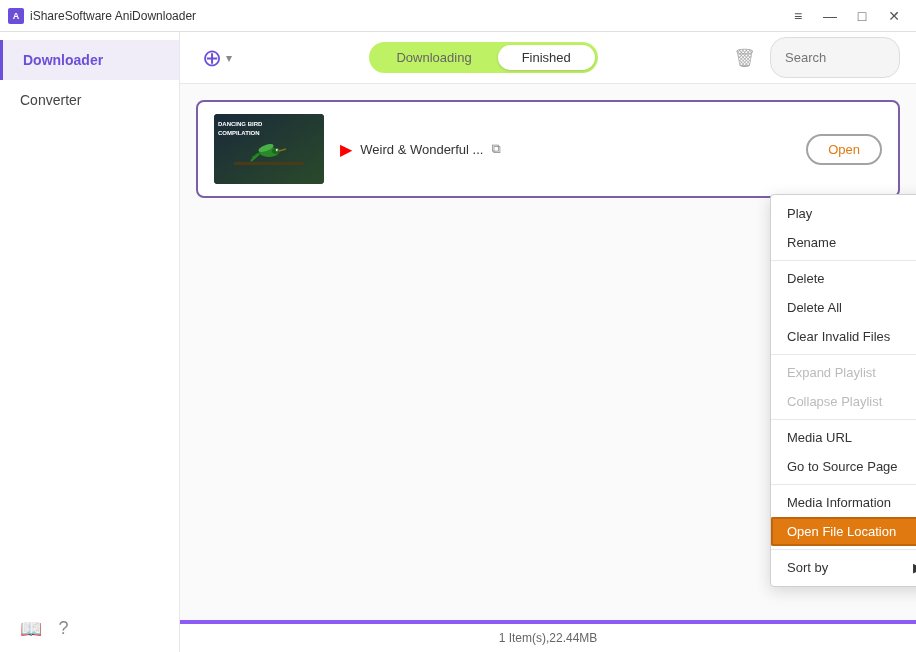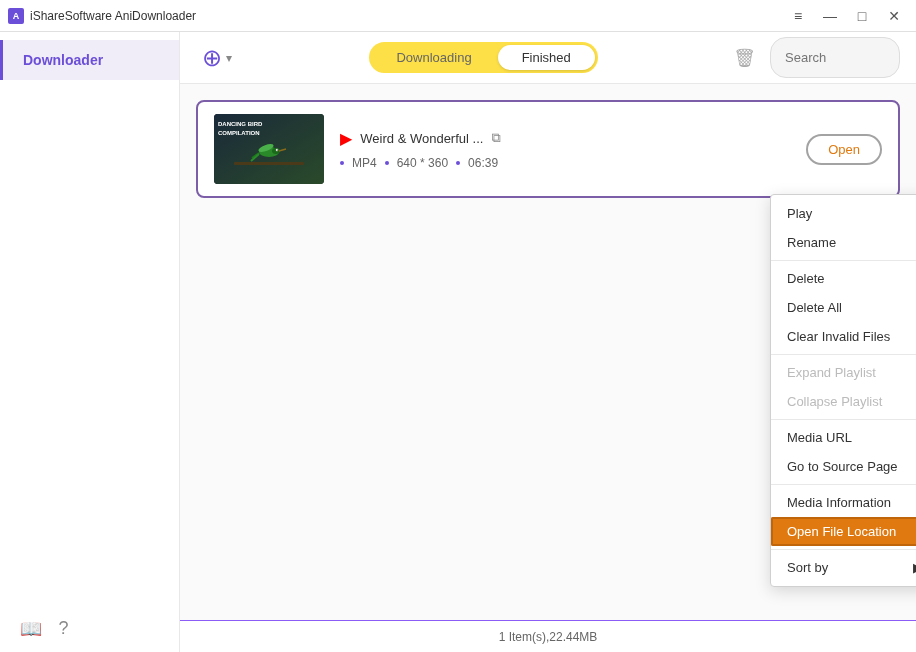--- a/index.html
+++ b/index.html
@@ -148,21 +148,21 @@
       color: #888;
     }
     .toolbar-tabs {
       flex: 1;
       display: flex;
       justify-content: center;
       align-items: center;
     }
     .tab-group {
       display: flex;
-      background: #fde047;
+      background: #bef264;
       border-radius: 20px;
       padding: 3px;
       gap: 2px;
       align-items: center;
     }
     .tab-btn {
       padding: 5px 24px;
       border-radius: 16px;
       border: none;
       background: transparent;
@@ -324,21 +324,21 @@
     .ctx-divider {
       height: 1px;
       background: #e8e8e8;
       margin: 3px 0;
     }
 
     
     .status-bar {
       height: 32px;
       background: #ffffff;
-      border-top: 1px solid #8b5cf6;
+      border-top: 4px solid #8b5cf6;
       display: flex;
       align-items: center;
       justify-content: center;
       font-size: 12px;
       color: #666;
     }
   </style>
 </head>
 <body>
 
@@ -355,20 +355,23 @@
   </div>
 </div>
 
 <div class="app-body">
 
   <div class="sidebar">
     <div class="sidebar-nav">
       <div class="sidebar-item active">
         <span>Downloader</span>
       </div>
+      <div class="sidebar-item">
+        <span>Converter</span>
+      </div>
     </div>
     <div class="sidebar-bottom">
       <span class="sidebar-bottom-icon">📖</span>
       <span class="sidebar-bottom-icon">?</span>
     </div>
   </div>
 
   <div class="main-content">
 
     <div class="toolbar">
@@ -426,28 +429,20 @@
             </svg>
           </div>
         </div>
 
         <div class="video-info">
           <div class="video-title-row">
             <span class="yt-icon" style="color:#ff0000; font-size:16px;">▶</span>
             <span class="video-title">Weird &amp; Wonderful ...</span>
             <span class="ext-link-icon">⧉</span>
           </div>
-          <div class="video-meta">
-            <span class="meta-dot"></span>
-            <span>MP4</span>
-            <span class="meta-dot"></span>
-            <span>640 * 360</span>
-            <span class="meta-dot"></span>
-            <span>06:39</span>
-          </div>
         </div>
 
         <button class="open-btn">Open</button>
       </div>
 
       <div class="context-menu">
         <div class="ctx-item">
           <span>Play</span>
         </div>
         <div class="ctx-item">

